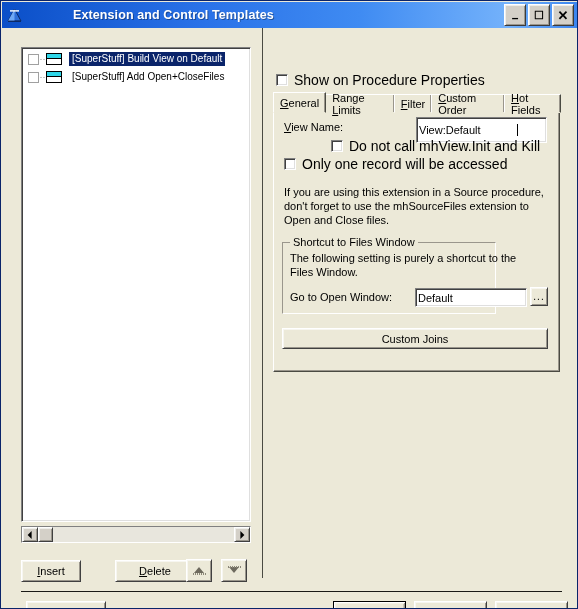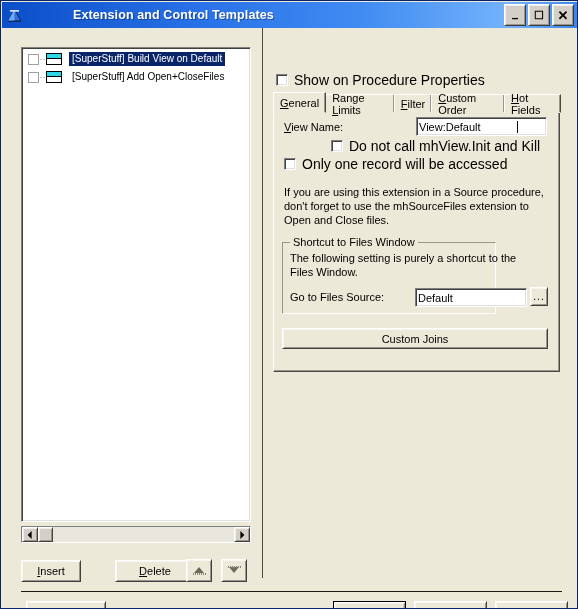--- a/index.html
+++ b/index.html
@@ -355,21 +355,21 @@
     position: relative;
   }
   .caret {
     display: inline-block;
     width: 1px; height: 12px;
     background: #000;
     margin-left: 0px;
   }
 
   #viewname-label { position: absolute; left: 14px; top: 93px; }
-  #viewname-field { position: absolute; left: 146px; top: 89px; width: 131px; height: 19px; gap: 36px; }
+  #viewname-field { position: absolute; left: 146px; top: 89px; width: 131px; height: 26px; gap: 36px; }
   #nocall-row     { position: absolute; left: 22px; top: 112px; margin-left: 39px; }
   #onerec-row     { position: absolute; left: 14px; top: 130px; }
 
   .note {
     position: absolute;
     left: 14px; top: 157px;
     width: 265px;
     font-size: 11px;
     color: #000;
     line-height: 14px;
@@ -535,21 +535,21 @@
       <div class="checkrow" id="onerec-row">
         <span class="cbox"></span>
         <span>Only one record will be accessed</span>
       </div>
 
       <div class="note">If you are using this extension in a Source procedure, don't forget to use the mhSourceFiles extension to Open and Close files.</div>
 
       <div class="group">
         <div class="group-title">Shortcut to Files Window</div>
         <div class="group-note">The following setting is purely a shortcut to the Files Window.</div>
-        <div class="lbl" id="gotofiles-label">Go to Files Source:</div>
+        <div class="lbl" id="gotofiles-label">Go to Open Window:</div>
         <div class="tfield" id="gotofiles-field">
           <span>Default</span>
         </div>
         <div class="btn" id="gotofiles-browse">
           <span>...</span>
         </div>
       </div>
 
       <div class="btn" id="customjoins-btn">
         <span>Custom Joins</span>

